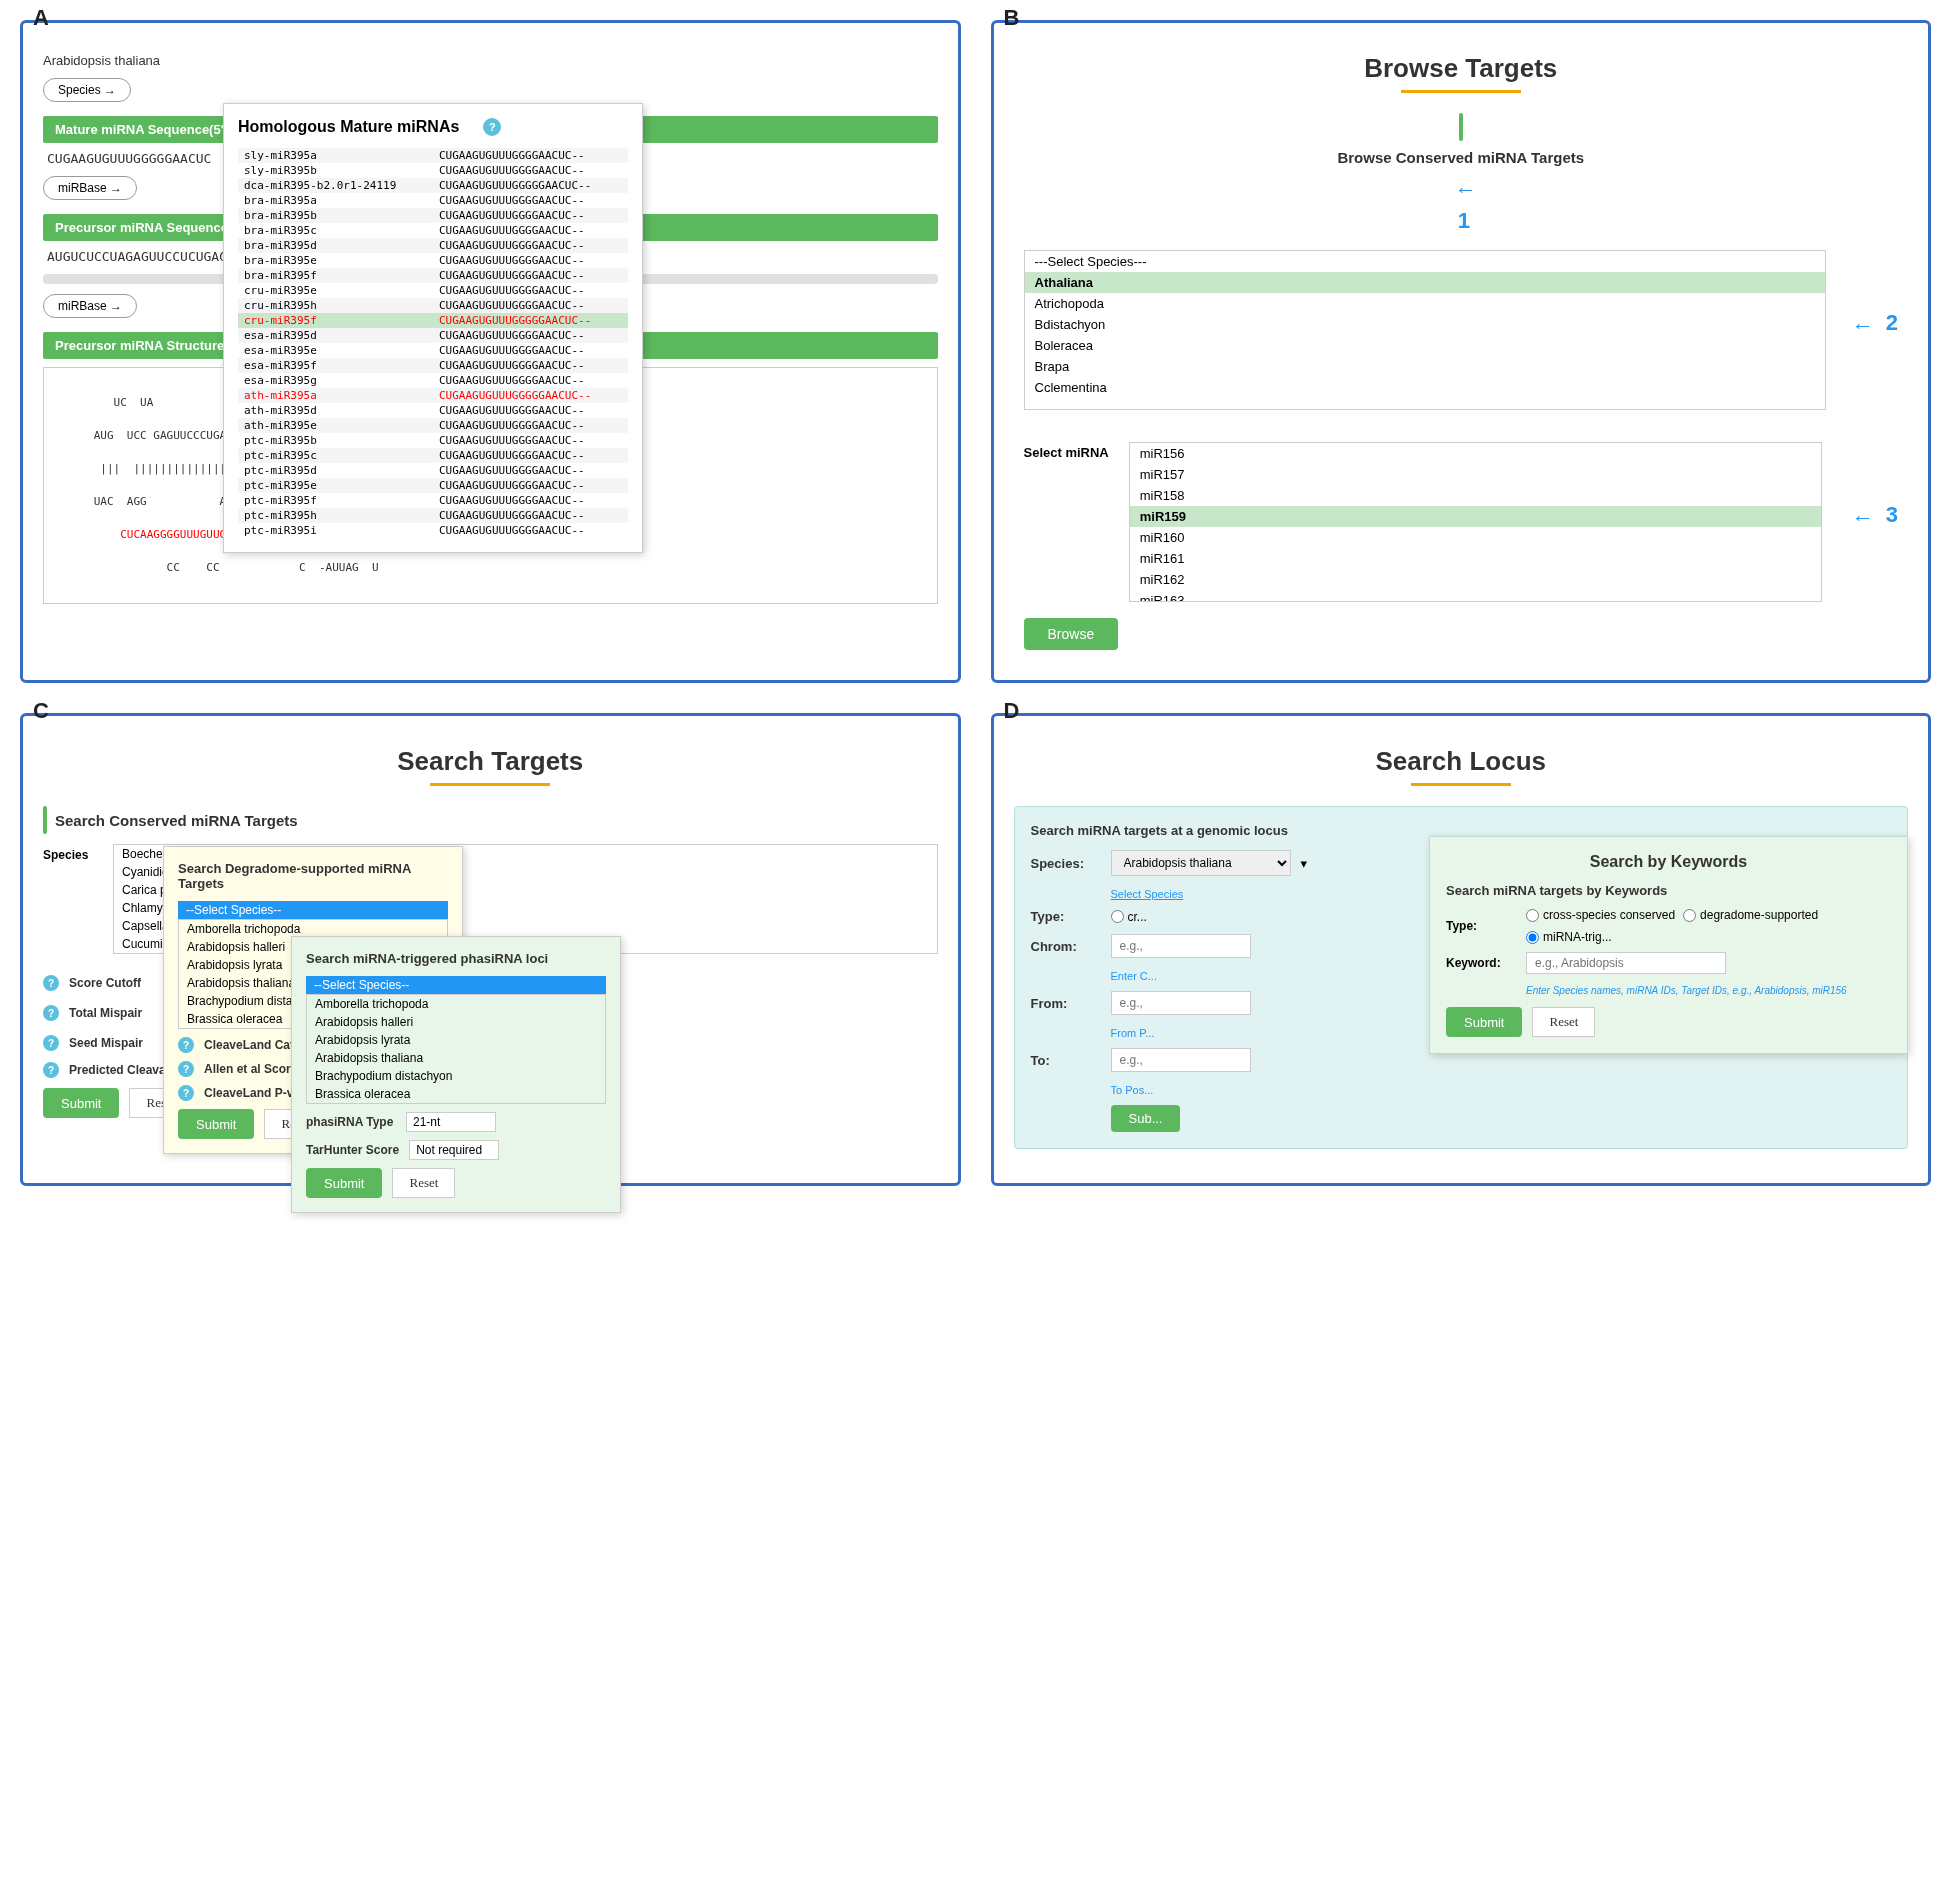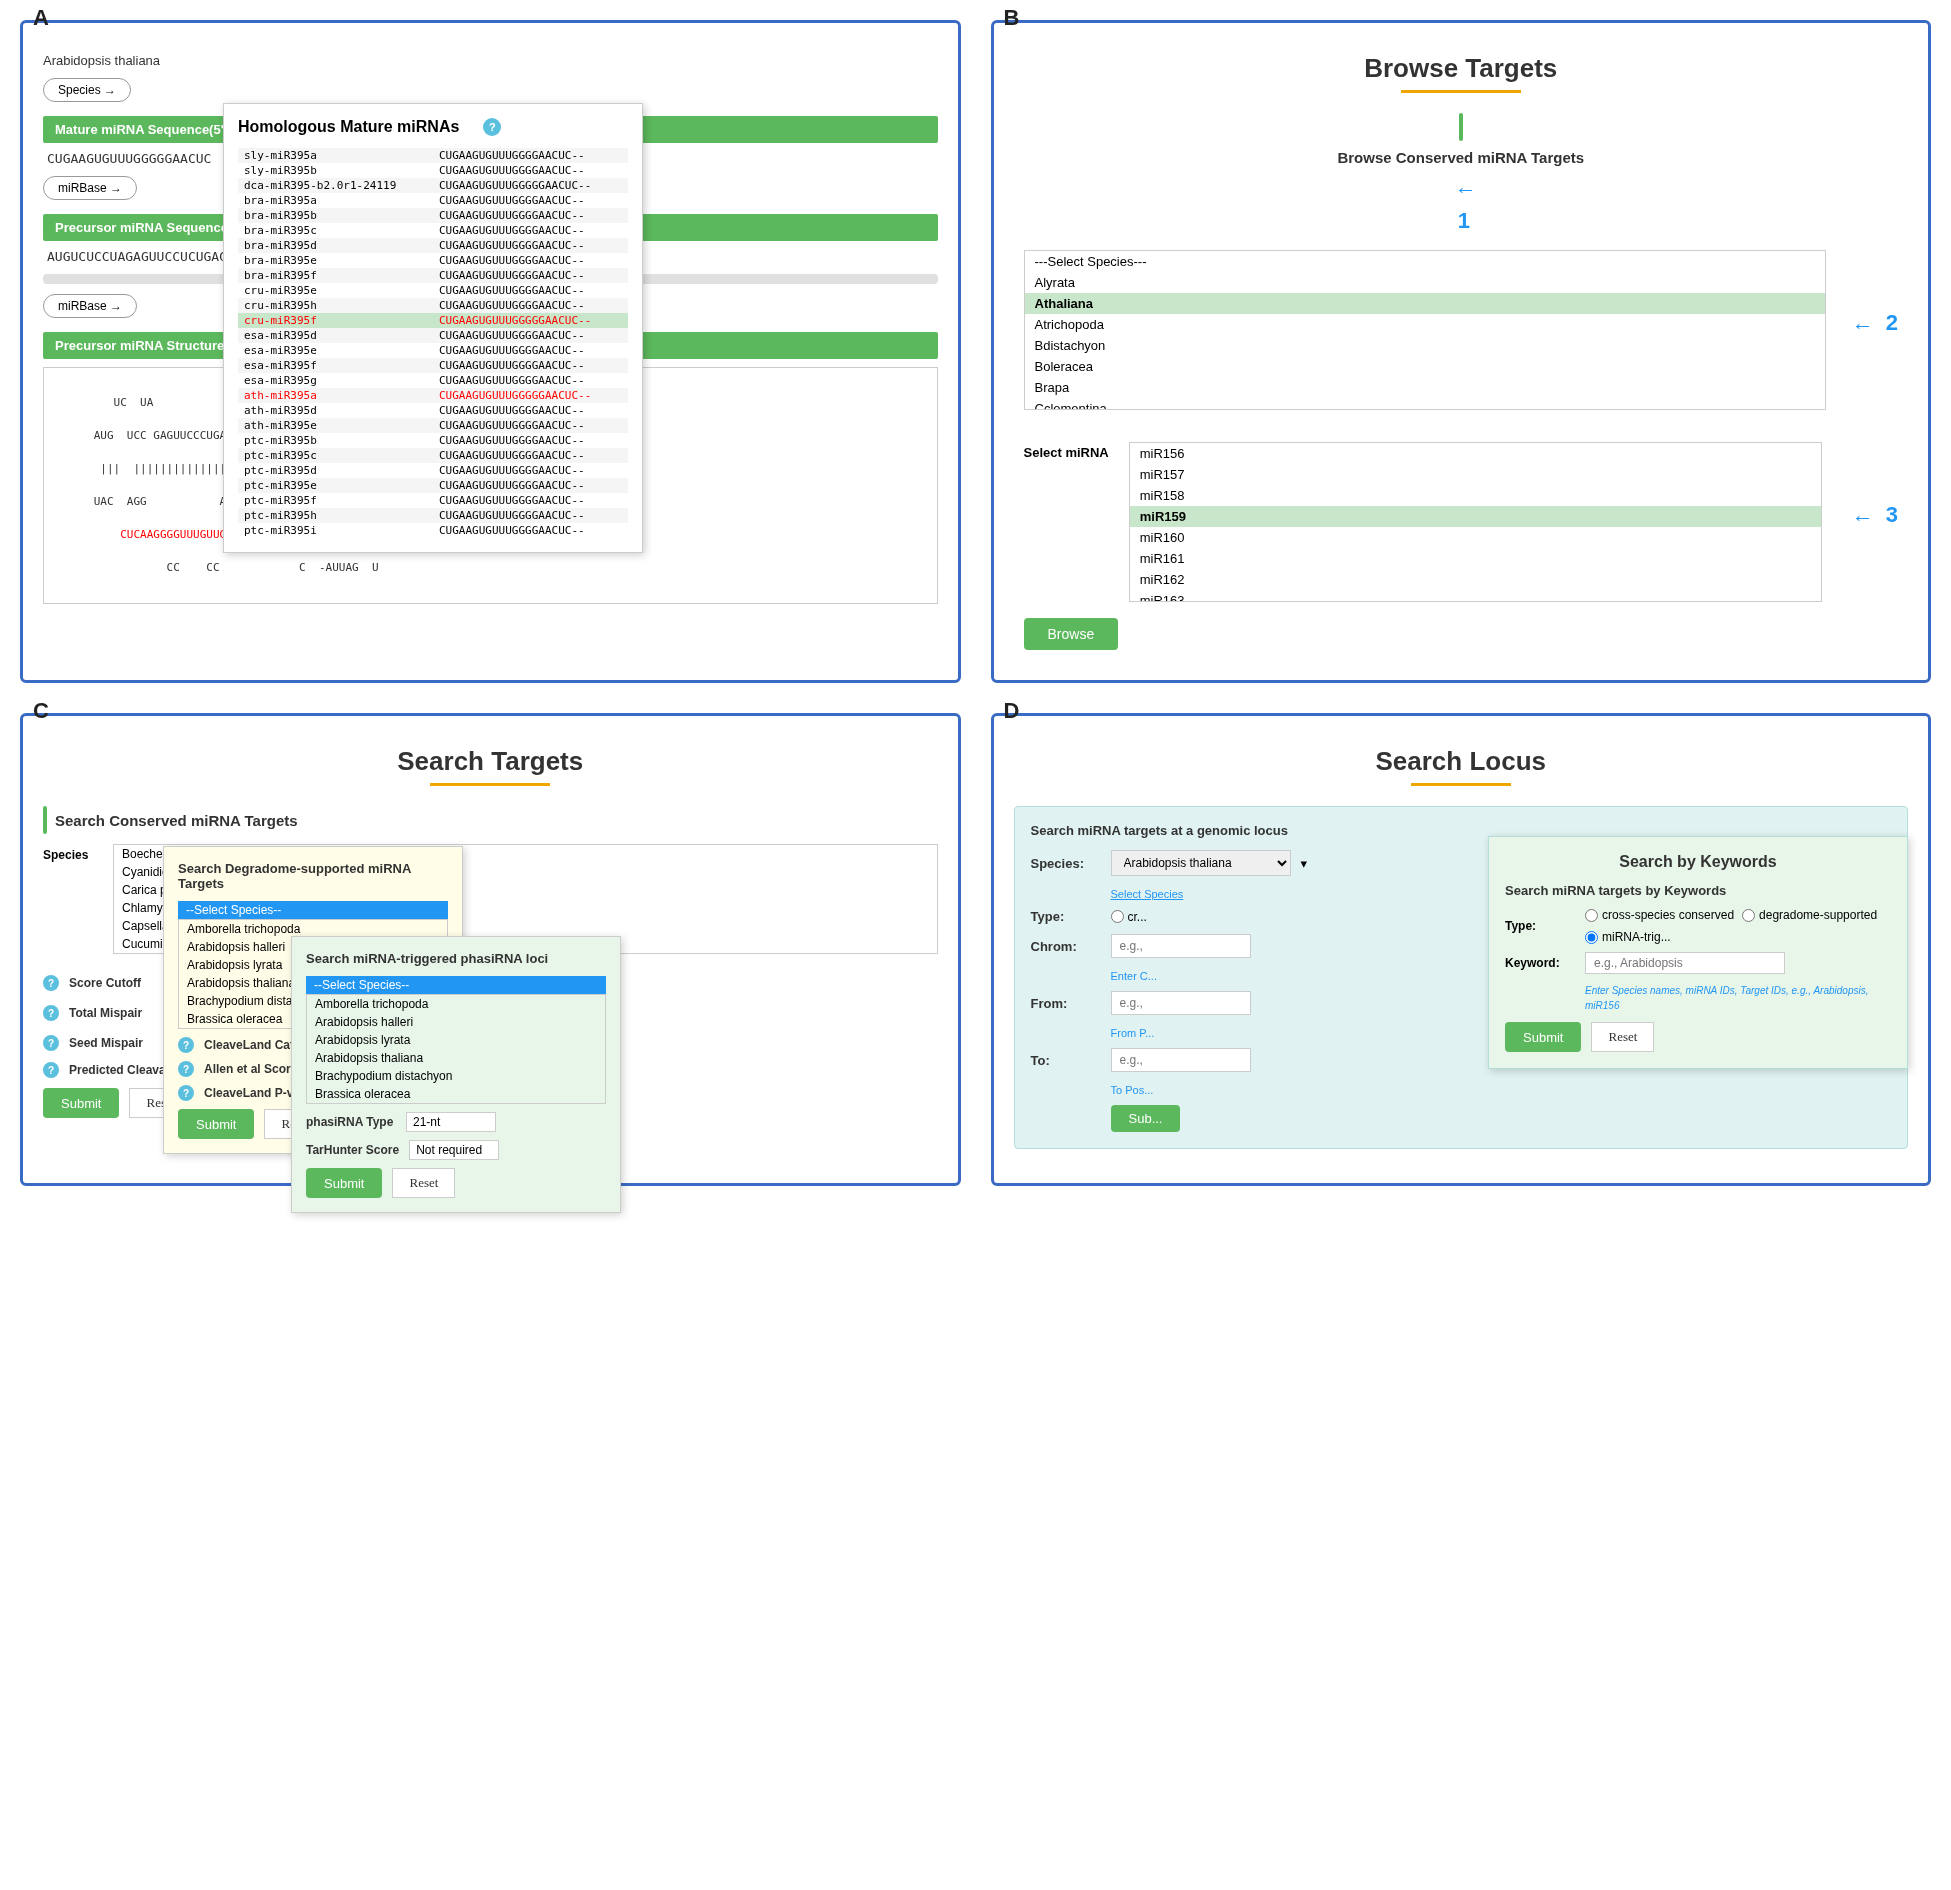--- a/index.html
+++ b/index.html
@@ -513,21 +513,21 @@
 
     .hint-text {
       color: #2196F3;
       font-size: 11px;
     }
 
     .keywords-popup {
       position: absolute;
       top: 120px;
       right: 20px;
-      width: 420px;
+      width: 479px;
       background: #e8f5e9;
       border: 1px solid #b2dfdb;
       box-shadow: 2px 2px 8px rgba(0,0,0,0.18);
       z-index: 20;
       padding: 16px;
     }
 
     .keywords-title {
       font-size: 16px;
       font-weight: bold;
@@ -746,21 +746,20 @@
       <div class="green-bar"></div>
       <span class="browse-section-text">Browse Conserved miRNA Targets</span>
       <span class="blue-arrow">←</span>
       <span class="blue-number">1</span>
     </div>
 
     <div style="display:flex; gap:16px; align-items:flex-start; margin-bottom:16px;">
       <div style="flex:1;">
         <div class="select-box" id="species-select-box">
         <div class="select-option">---Select Species---</div>
-            <div class="select-option">Alyrata</div>
             <div class="select-option selected">Athaliana</div>
             <div class="select-option">Atrichopoda</div>
             <div class="select-option">Bdistachyon</div>
             <div class="select-option">Boleracea</div>
             <div class="select-option">Brapa</div>
             <div class="select-option">Cclementina</div>
           </div>
       </div>
       <div style="display:flex; align-items:center; gap:6px; padding-top:60px;">
         <span class="blue-arrow">←</span>

